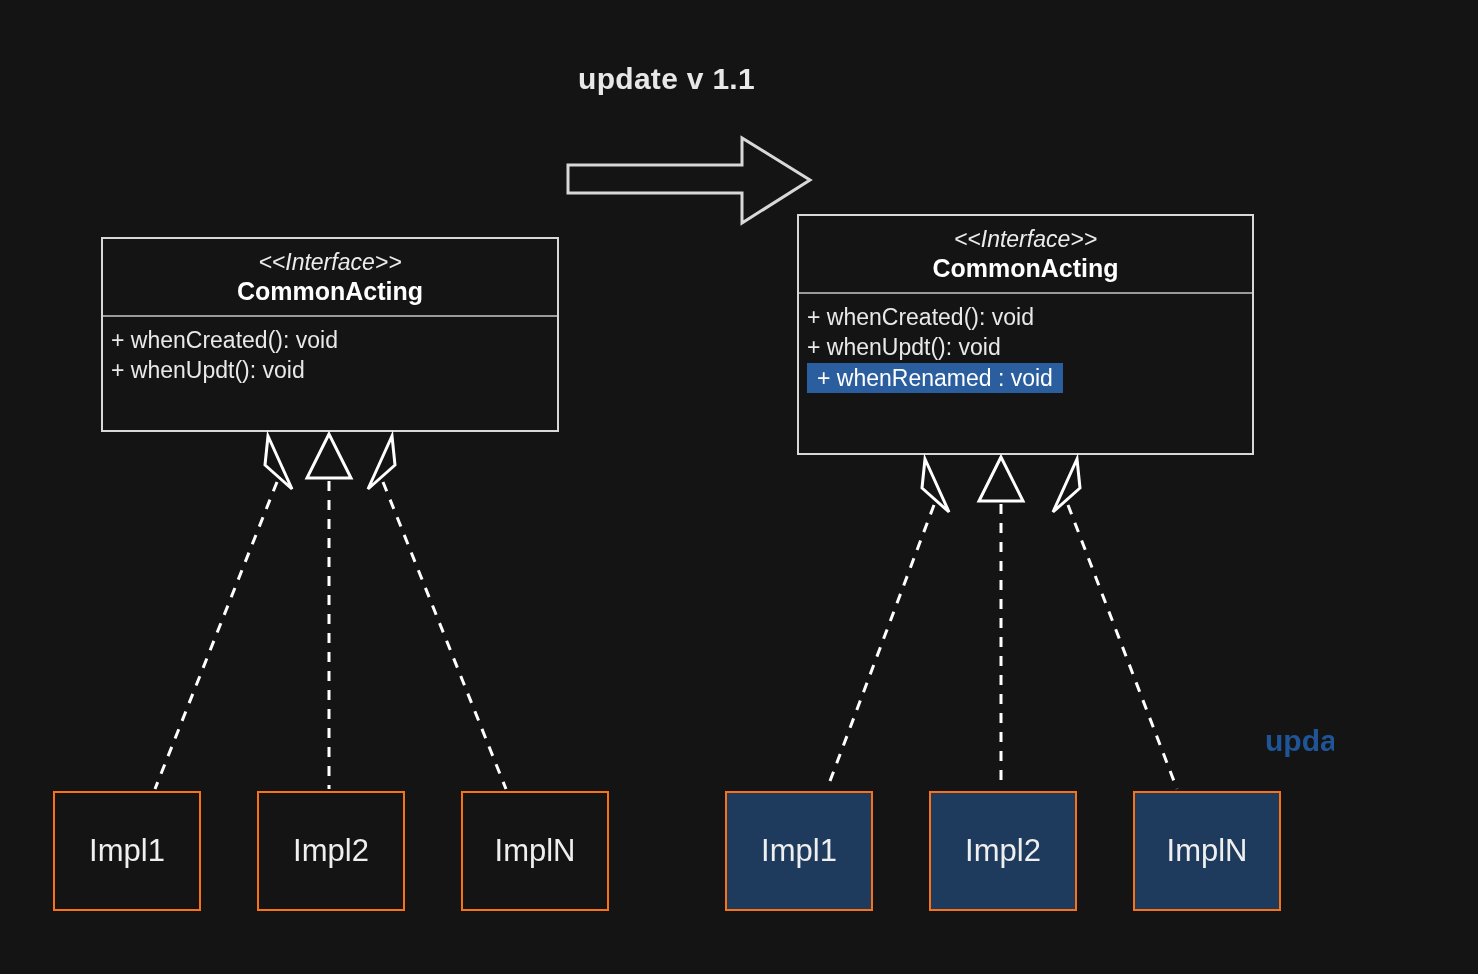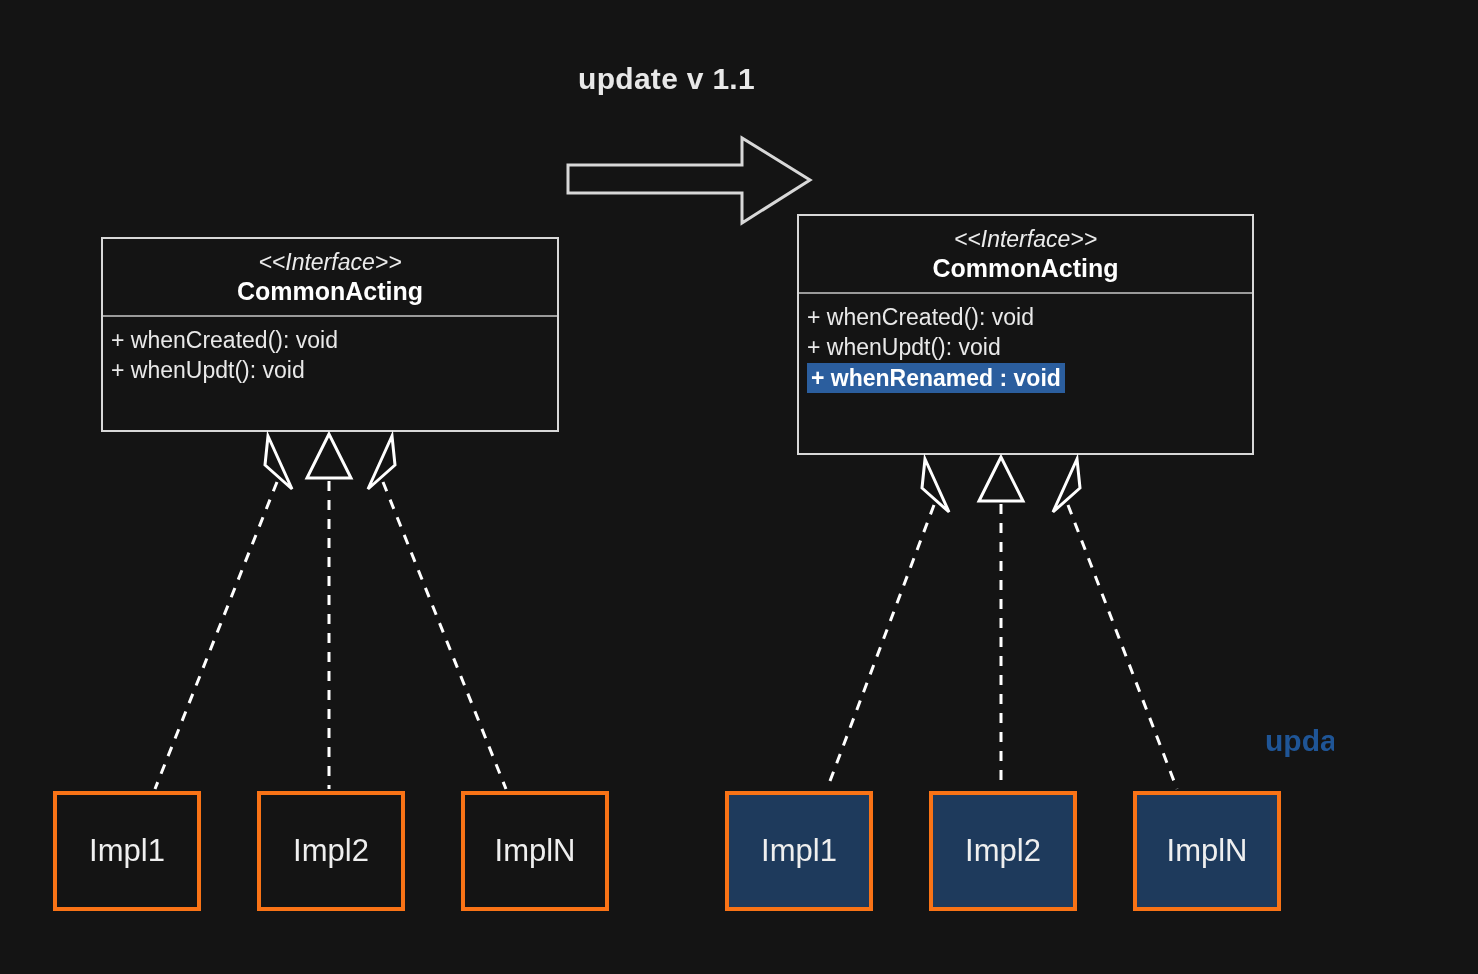--- a/index.html
+++ b/index.html
@@ -67,37 +67,37 @@
     padding: 8px 0 10px 8px;
   }
   .uml-member {
     font-size: 23px;
     color: #e9e9e9;
     line-height: 1.32;
     white-space: nowrap;
     display: inline-block;
   }
   .uml-member.highlighted {
-    font-weight: bold;
+    font-weight: normal;
     color: #ffffff;
     background: #2b5e9e;
-    padding: 0 4px;
+    padding: 0 10px;
   }
   .member-row { line-height: 1.32; }
 
   
   #class-old { left: 101px; top: 237px; width: 458px; height: 195px; }
   #class-new { left: 797px; top: 214px; width: 457px; height: 241px; }
 
   
   .impl-box {
     position: absolute;
     width: 148px;
     height: 120px;
-    border: 4px solid #f97316;
+    border: 2px solid #f97316;
     box-sizing: border-box;
     display: flex;
     align-items: center;
     justify-content: center;
     background: #141414;
   }
   .impl-box.filled { background: #1e3a5c; }
   .impl-label {
     font-size: 31px;
     color: #efefef;

